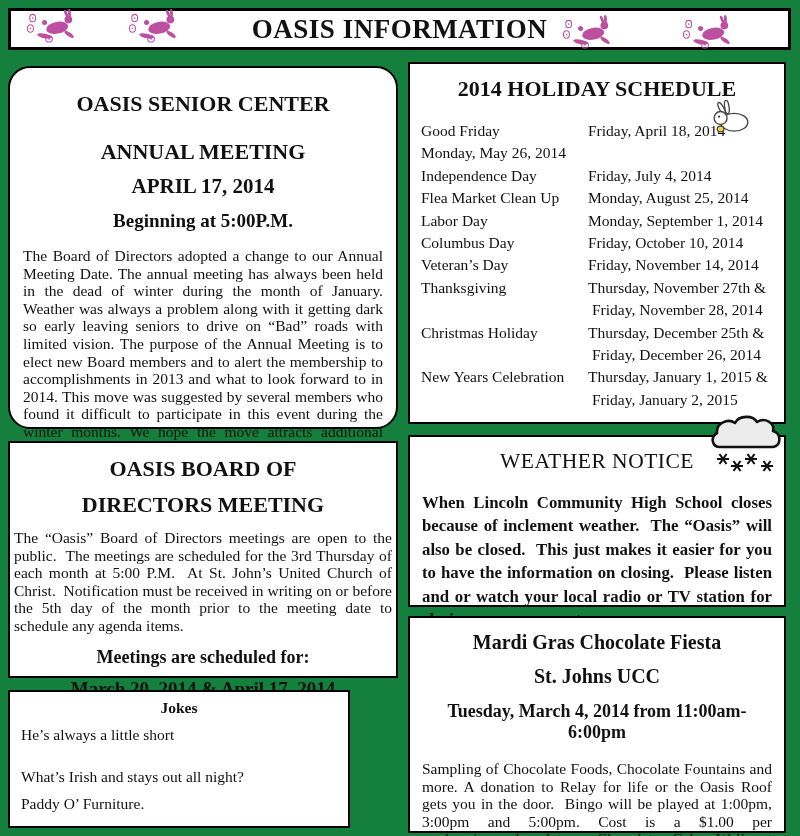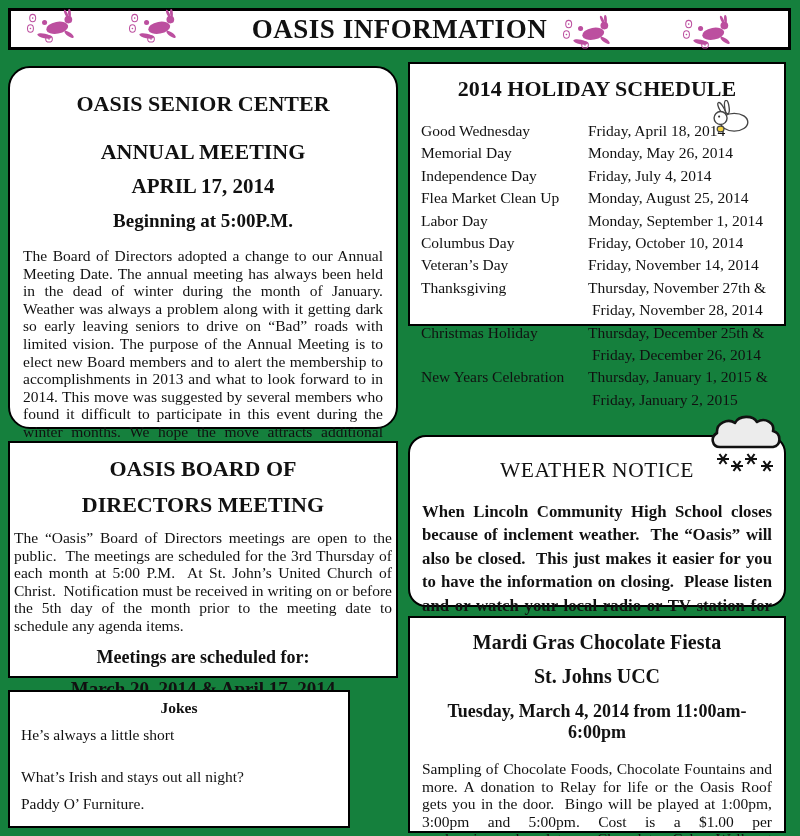--- a/index.html
+++ b/index.html
@@ -13,42 +13,42 @@
   
   .btitle{text-align:center;font-weight:bold;font-size:22px;line-height:28px;}
   .para{text-align:justify;white-space:pre-wrap;font-size:15.5px;line-height:17.6px;}
   
   #annual{left:8px;top:66px;width:390px;height:363px;padding:0 13px;border-radius:22px;}
   #annual .btitle.l1{margin-top:22px;} #annual .btitle.l2{margin-top:20px;}
   #annual .adate{margin-top:8px;text-align:center;font-weight:bold;font-size:21px;}
   #annual .atime{margin-top:11px;text-align:center;font-weight:bold;font-size:19px;}
   #annual .para{margin-top:15px;}
   
-  #holiday{left:408px;top:62px;width:378px;height:264px;padding:0 11px;}
+  #holiday{left:408px;top:62px;width:378px;height:362px;padding:0 11px;}
   #holiday .btitle{margin-top:11px;}
   #hrows{margin-top:17px;font-size:15.5px;}
   .hrow{display:flex;}
   .hname{flex:none;width:167px;line-height:22.4px;}
   .hdates{flex:1;display:flex;flex-direction:column;}
   .hline{line-height:22.4px;}
   .hline.cont{padding-left:4px;}
   #holiday-bunny{position:absolute;left:298px;top:36px;width:44px;height:34px;}
   
   #board{left:8px;top:441px;width:390px;height:237px;padding:0 4px;}
   #board .btitle.l1{margin-top:12px;} #board .btitle.l2{margin-top:8px;}
   #board .para{margin-top:10px;}
   #board .sched-label{margin-top:12px;text-align:center;font-weight:bold;font-size:18px;}
   #board .sched-dates{margin-top:10px;text-align:center;font-weight:bold;font-size:19px;}
   
   #jokes{left:8px;top:690px;width:342px;height:138px;padding:0 11px;}
   #jokes .jtitle{margin-top:7px;text-align:center;font-weight:bold;font-size:15.5px;}
   .jline{font-size:15.5px;margin-top:9px;}
   .jline.gap{margin-top:24px;}
   
-  #weather{left:408px;top:435px;width:378px;height:172px;padding:12px 12px;border-radius:18px;}
+  #weather{left:408px;top:435px;width:378px;height:172px;padding:3px 12px;}
   #weather .wtitle{margin-top:9px;text-align:center;font-size:21.5px;font-weight:normal;letter-spacing:.5px;}
   #weather .para{margin-top:17px;font-size:16.8px;line-height:23.4px;font-weight:bold;}
   #cloud-icon{position:absolute;left:706px;top:412px;width:80px;height:64px;z-index:6;}
   
   #mardi{left:408px;top:616px;width:378px;height:217px;padding:0 12px;}
   #mardi .mtitle1{margin-top:13px;text-align:center;font-weight:bold;font-size:20px;}
   #mardi .mtitle2{margin-top:11px;text-align:center;font-weight:bold;font-size:20px;}
   #mardi .mwhen{margin-top:13px;text-align:center;font-weight:bold;font-size:18px;}
   #mardi .para{margin-top:17px;}
   .egg{fill:none;stroke:#bc4f9f;stroke-width:1.4;}
@@ -122,27 +122,26 @@
     <div class="para">The Board of Directors adopted a change to our Annual Meeting Date. The annual meeting has always been held in the dead of winter during the month of January. Weather was always a problem along with it getting dark so early leaving seniors to drive on “Bad” roads with limited vision. The purpose of the Annual Meeting is to elect new Board members and to alert the membership to  accomplishments in 2013 and what to look forward to in 2014. This move was suggested by several members who found it difficult to participate in this event during the winter months. We hope the move attracts additional seniors to become more active in the Center’s plans. Refreshments will be served following the meeting.</div>
   </div>
 
   <div class="box" id="holiday">
     <div class="btitle">2014 HOLIDAY SCHEDULE</div>
     <svg id="holiday-bunny" viewBox="0 0 42 32">
         <use href="#bunny-sym"></use>
       </svg>
     <div id="hrows">
       <div class="hrow">
-        <span class="hname">Good Wednesday</span>
+        <span class="hname">Good Friday</span>
         <span class="hdates">
             <span class="hline">Friday, April 18, 2014</span>
           </span>
       </div>
       <div class="hrow">
-        <span class="hname">Memorial Day</span>
         <span class="hdates">
             <span class="hline">Monday, May 26, 2014</span>
           </span>
       </div>
       <div class="hrow">
         <span class="hname">Independence Day</span>
         <span class="hdates">
             <span class="hline">Friday, July 4, 2014</span>
           </span>
       </div>

